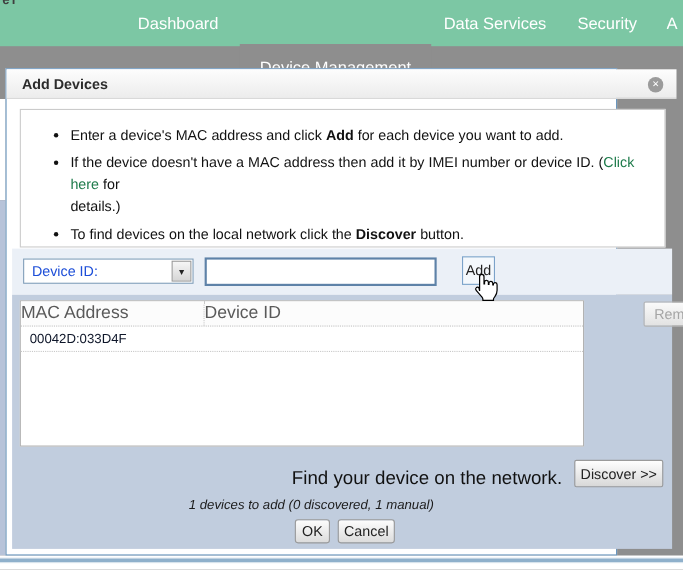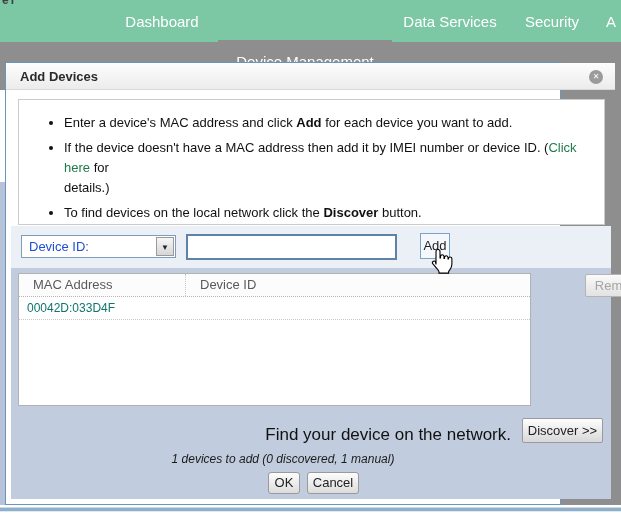--- a/index.html
+++ b/index.html
@@ -57,23 +57,23 @@
                   font-family: "Liberation Sans", sans-serif; }
   .add-btn { position: absolute; left: 414px; top: 170px; width: 30px; height: 26px;
              background: #f4f8fc; border: 1px solid #7ba2c9; font-size: 13px; color: #222222;
              text-align: center; line-height: 24px; cursor: pointer; }
 
   
   .blue-panel { position: absolute; left: 5px; top: 205px; width: 600px; height: 231px; background: #c1cdde; }
   .device-table { position: absolute; left: 12px; top: 210px; width: 513px; height: 133px;
                   background: #ffffff; border: 1px solid #b2b2b2; }
   .tbl-header { display: flex; height: 23px; background: #fcfcfc; border-bottom: 1px dotted #b5b5b5; }
-  .tbl-header .th { font-size: 13px; color: #5a5a5a; line-height: 22px; padding-left: 14px; }
+  .tbl-header .th { font-size: 16px; color: #5a5a5a; line-height: 22px; padding-left: 0; }
   .tbl-row { display: flex; height: 23px; border-bottom: 1px dotted #c8c8c8; background: #ffffff; }
-  .tbl-row .td { font-size: 12px; color: #0f766e; line-height: 22px; padding-left: 8px; }
+  .tbl-row .td { font-size: 12px; color: #0f172a; line-height: 22px; padding-left: 8px; }
   .col-mac { width: 166px; }
   .col-id  { flex: 1; border-left: 1px dotted #c8c8c8; }
 
   .remove-btn { position: absolute; left: 535px; top: 211px; width: 68px; height: 23px;
                 background: linear-gradient(#fafafa, #e2e2e2); border: 1px solid #b4b4b4; border-radius: 2px;
                 font-size: 13px; color: #a5a5a5; text-align: center; line-height: 21px; cursor: default; margin-left: 44px; }
 
   .find-hint { position: absolute; left: 180px; top: 362px; width: 325px; text-align: right;
                font-size: 17px; color: #111111; }
   .discover-btn { position: absolute; left: 516px; top: 355px; width: 81px; height: 25px;

